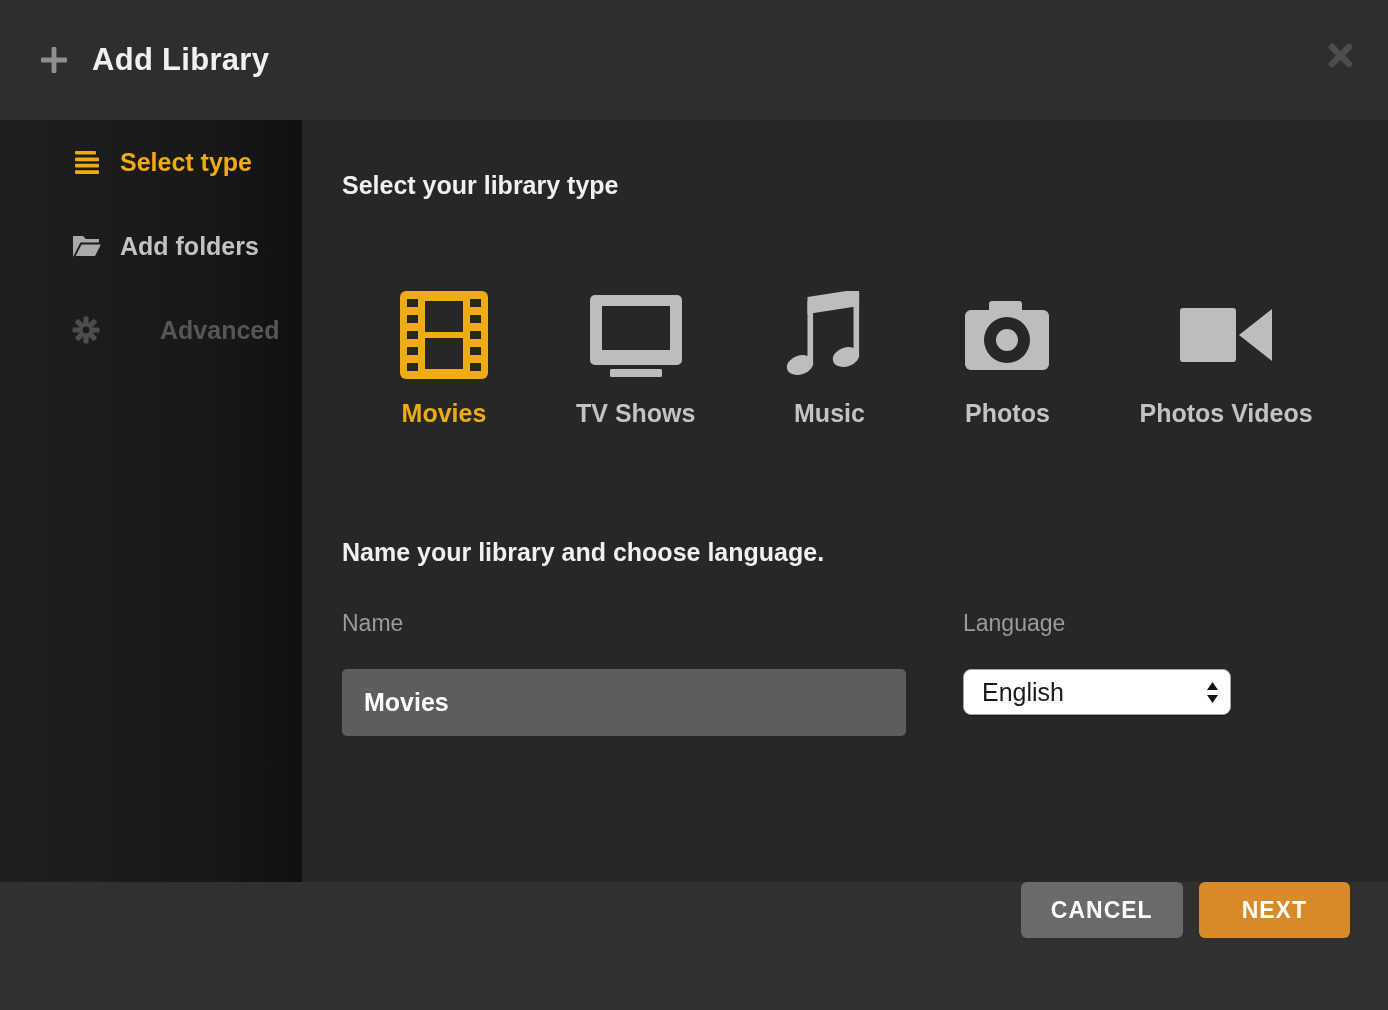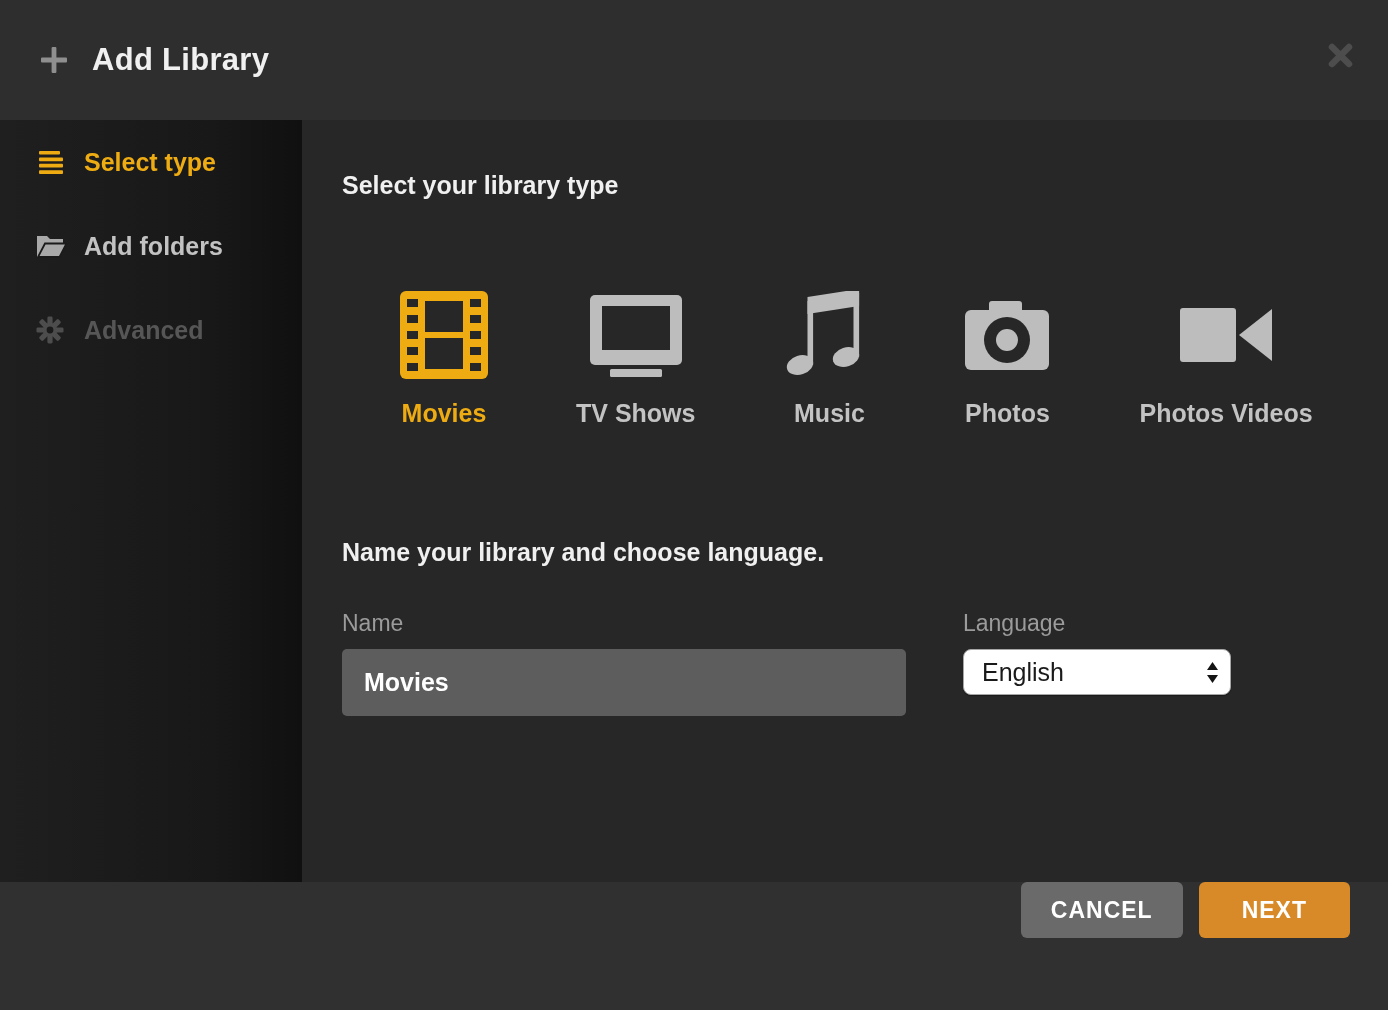--- a/index.html
+++ b/index.html
@@ -28,48 +28,49 @@
   .close-btn{
     position:absolute;right:34px;top:42px;color:#4d4d4d;display:flex;cursor:pointer;
     background:none;border:none;
   }
 
   
   .body{position:absolute;top:120px;left:0;right:0;bottom:128px;display:flex;}
   .sidebar{
     width:302px;flex:0 0 302px;
     background:linear-gradient(to right,#1f1f1f 0%,#181818 70%,#101010 100%);
+    padding-left:36px;
   }
   .side-item{
     display:flex;align-items:center;height:84px;padding-left:36px;
     font-size:25px;font-weight:700;cursor:pointer;
   }
   .side-item .side-icon{width:34px;display:flex;justify-content:flex-start;margin-right:14px;}
   .side-item.active{color:var(--accent);}
   .side-item.normal{color:#c2c2c2;}
   .side-item.normal .side-icon{color:#a9a9a9;}
-  .side-item.disabled{color:#565656;cursor:default;}
+  .side-item.disabled{color:#565656;cursor:default;gap:40px;}
   .side-item.disabled .side-icon{color:#4d4d4d;}
 
   .main{flex:1;background:var(--main-bg);padding:50px 0 0 40px;}
   .section-title{color:#f0f0f0;font-size:25px;font-weight:700;line-height:30px;}
 
   
   .type-row{display:flex;gap:88px;margin-top:90px;margin-left:58px;}
   .type-item{display:flex;flex-direction:column;align-items:center;cursor:pointer;}
   .type-icon{height:90px;display:flex;align-items:center;justify-content:center;color:#bdbdbd;}
   .type-label{margin-top:18px;font-size:25px;font-weight:700;color:#c3c3c3;line-height:30px;}
   .type-item.selected .type-icon,
   .type-item.selected .type-label{color:var(--accent);}
 
   
   .section-title.second{margin-top:109px;}
   .form-row{display:flex;margin-top:42px;}
   .field-group.name{width:564px;margin-right:57px;}
-  .field-label{color:#9b9b9b;font-size:23px;line-height:28px;margin-bottom:12px;font-weight:400;}
+  .field-label{color:#9b9b9b;font-size:23px;line-height:28px;margin-bottom:32px;font-weight:400;}
   .name-input{
     width:564px;height:67px;background:var(--input-bg);border:none;border-radius:5px;
     color:#ffffff;font-size:25px;font-weight:700;padding:0 22px;
     font-family:"Liberation Sans",sans-serif;outline:none;
   }
   .language-select{
     width:268px;height:46px;background:#ffffff;border:1px solid #a6a6a6;border-radius:8px;
     display:flex;align-items:center;justify-content:space-between;
     padding:0 10px 0 18px;cursor:pointer;
     box-shadow:0 1px 1px rgba(0,0,0,.35);

